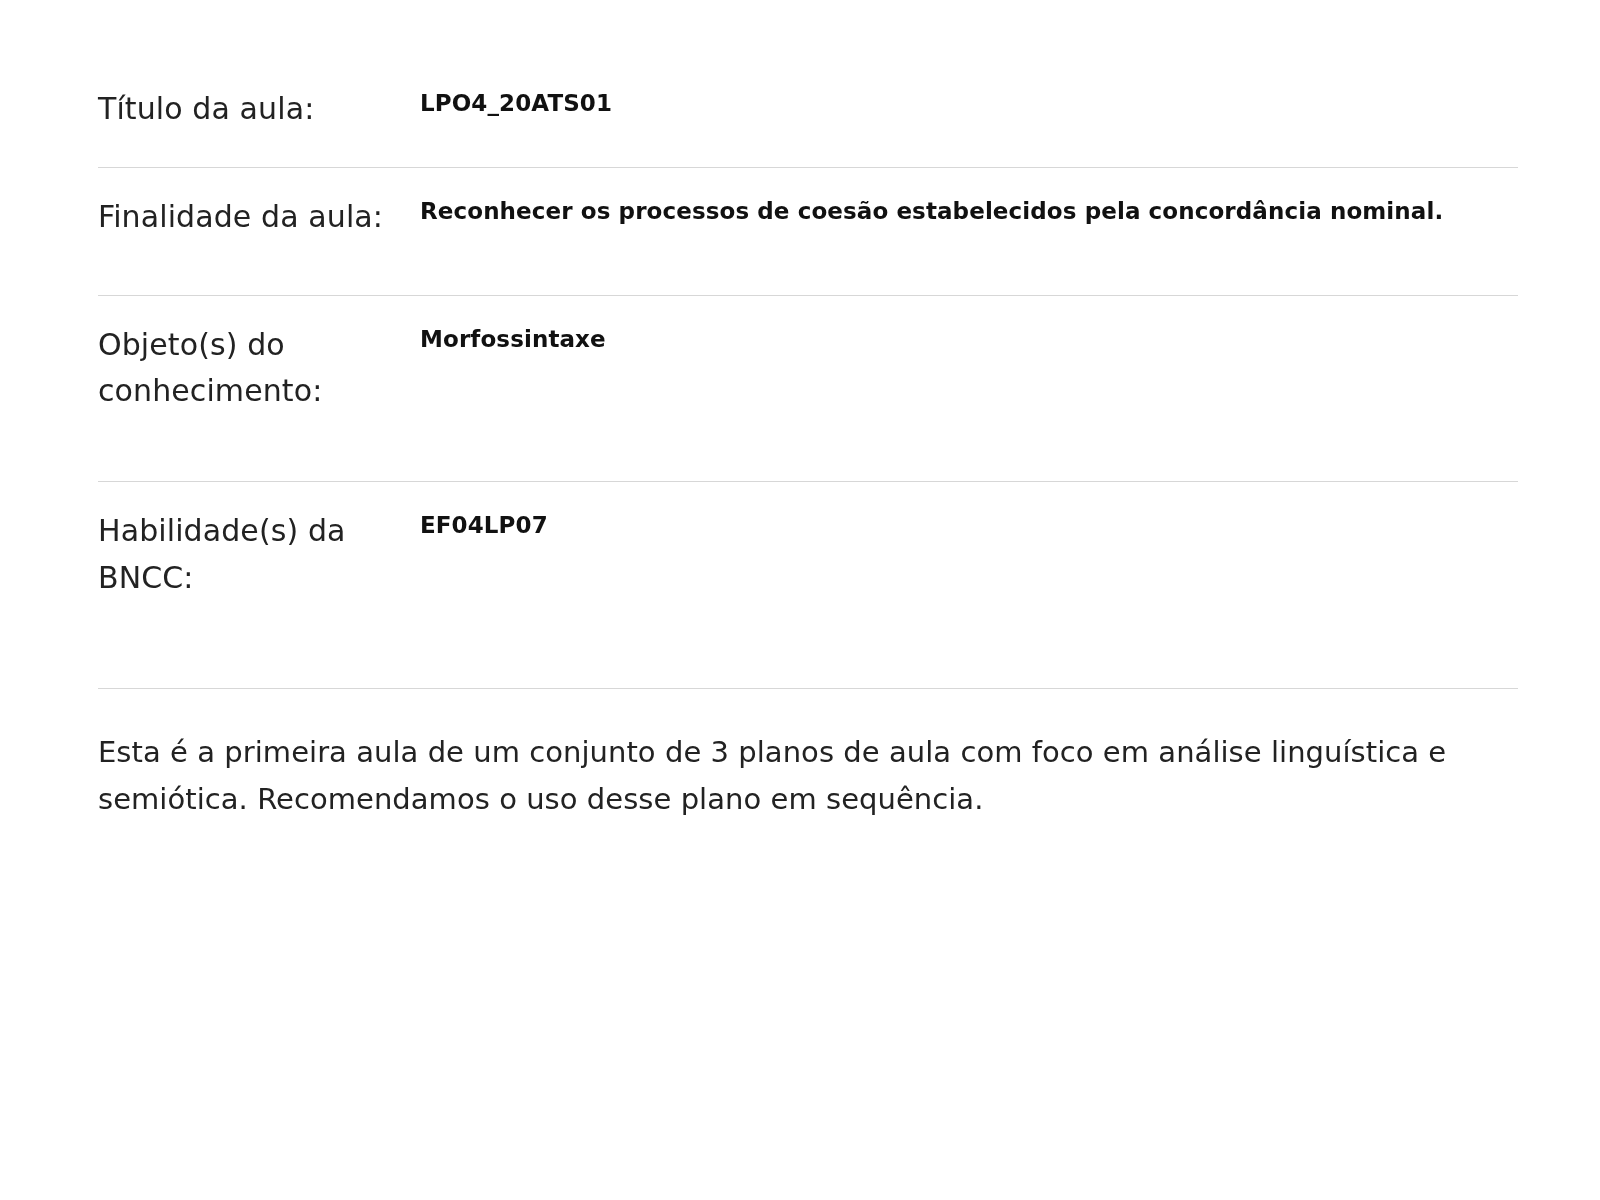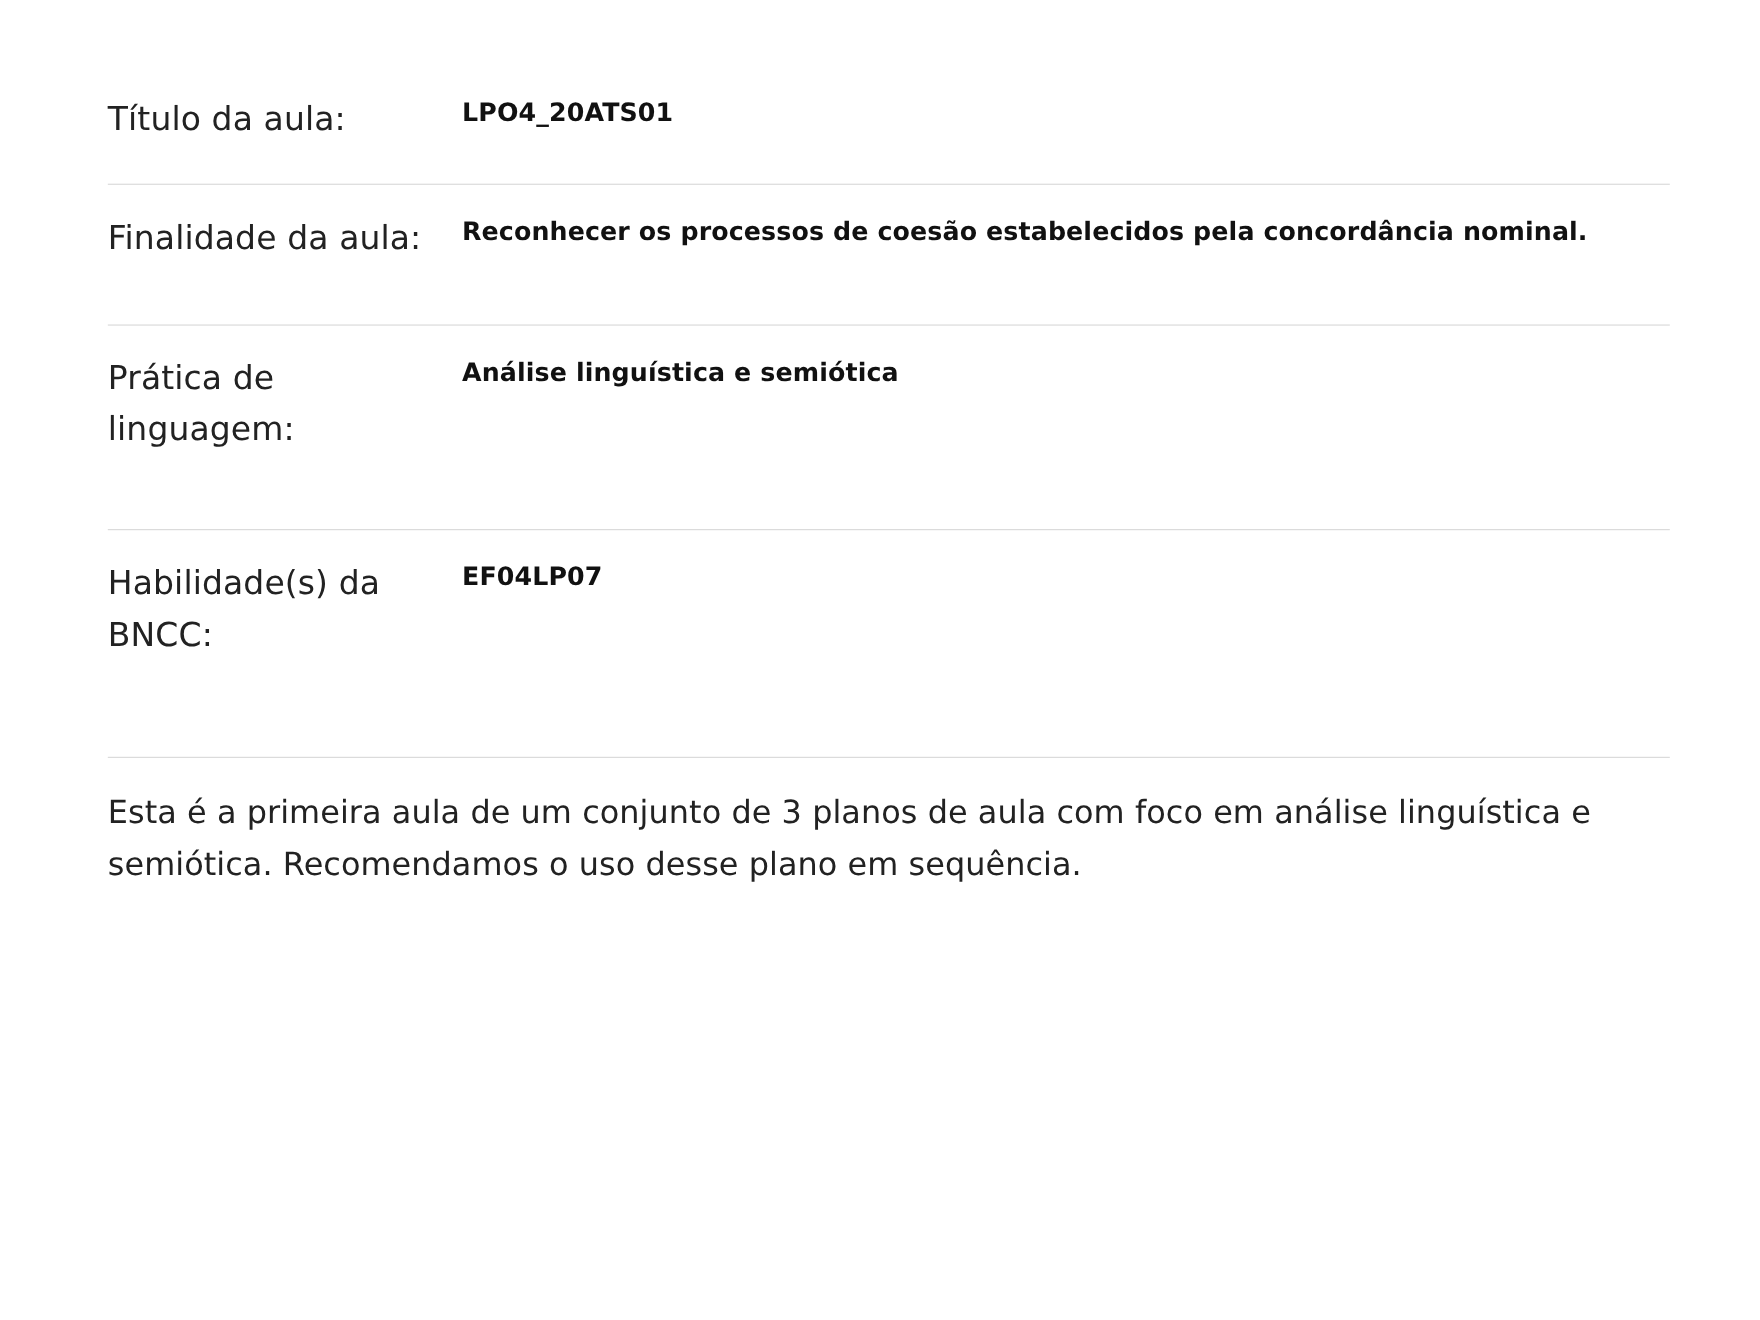--- a/index.html
+++ b/index.html
@@ -76,21 +76,21 @@
     padding-bottom: 66px;
   }
   .row-skill .label-cell,
   .row-skill .value-cell {
     padding-top: 26px;
     padding-bottom: 86px;
     margin-left: 15px;
   }
   .footnote {
     width: 1420px;
-    margin-top: 26px;
+    margin-top: 40px;
     font-size: 29px;
     line-height: 1.62;
     color: #222222;
     font-weight: 400;
     letter-spacing: 0.05px;
   }
 </style>
 </head>
 <body>
 
@@ -98,23 +98,23 @@
   <table class="info-table">
     <tbody>
       <tr class="row row-title">
         <td class="label-cell">Título da aula:</td>
         <td class="value-cell">LPO4_20ATS01</td>
       </tr>
       <tr class="row row-purpose">
         <td class="label-cell">Finalidade da aula:</td>
         <td class="value-cell">Reconhecer os processos de coesão estabelecidos pela concordância nominal.</td>
       </tr>
-      <tr class="row row-practice">
-        <td class="label-cell">Prática de linguagem:</td>
-        <td class="value-cell">Análise linguística e semiótica</td>
+      <tr class="row row-object">
+        <td class="label-cell">Objeto(s) do conhecimento:</td>
+        <td class="value-cell">Morfossintaxe</td>
       </tr>
       <tr class="row row-skill">
         <td class="label-cell">Habilidade(s) da BNCC:</td>
         <td class="value-cell">EF04LP07</td>
       </tr>
     </tbody>
   </table>
   <p class="footnote">Esta é a primeira aula de um conjunto de 3 planos de aula com foco em análise linguística e semiótica. Recomendamos o uso desse plano em sequência.</p>
 </div>
 

